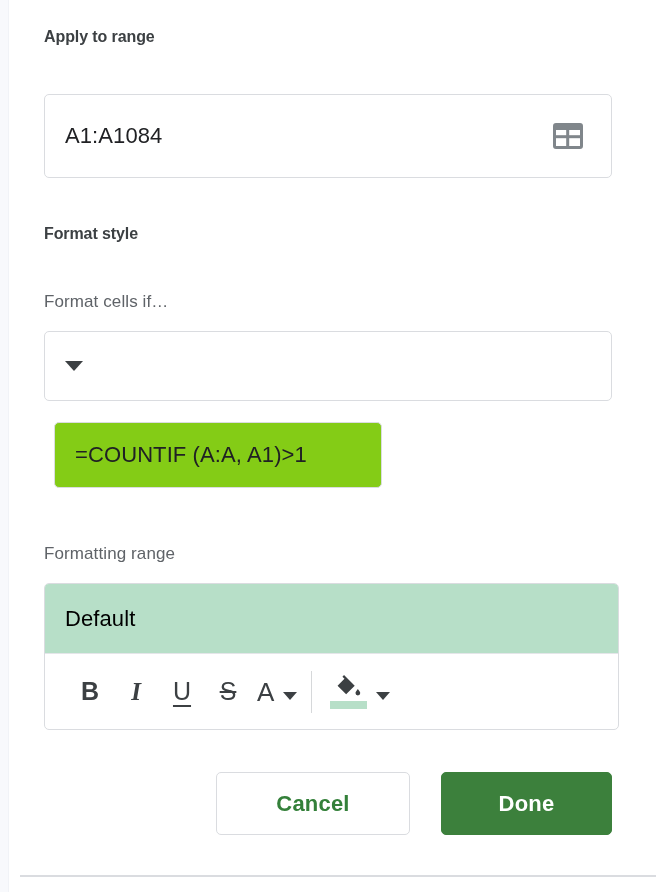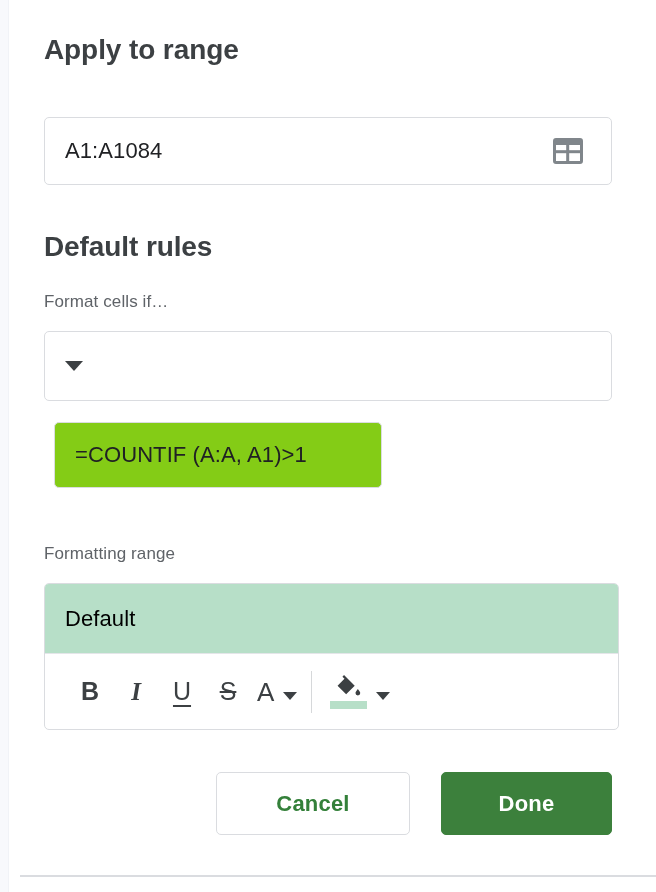--- a/index.html
+++ b/index.html
@@ -27,50 +27,48 @@
     border-right: 1px solid #f1f3f7;
   }
 
   .panel {
     position: absolute;
     left: 10px; right: 0; top: 0; bottom: 0;
     padding: 0;
   }
 
   .section-title {
-    font-size: 28px;
+    font-size: 16px;
     font-weight: bold;
     color: #3c4043;
     letter-spacing: -0.1px;
-    margin-top: 6px;
   }
 
   .field-label {
     font-size: 17px;
     font-weight: normal;
     color: #5f6368;
     letter-spacing: 0.1px;
   }
 
   
   #apply-title { position: absolute; left: 34px; top: 28px; }
 
   .range-input {
     position: absolute;
     left: 34px;
     top: 94px;
     width: 568px;
-    height: 68px;
+    height: 84px;
     border: 1px solid #dadce0;
     border-radius: 5px;
     background: #fff;
     display: flex;
     align-items: center;
     padding: 0 28px 0 20px;
-    margin-top: 23px;
   }
   .range-value {
     flex: 1;
     font-size: 22px;
     color: #202124;
     letter-spacing: 0.1px;
   }
   .grid-icon { width: 30px; height: 26px; flex: 0 0 auto; }
 
   
@@ -254,21 +252,21 @@
     <span class="grid-icon">
       <svg viewBox="0 0 30 26" width="30" height="26" aria-hidden="true">
         <rect x="1.5" y="1.5" width="27" height="23" rx="1.5" fill="none" stroke="#80868b" stroke-width="3"></rect>
         <rect x="1.5" y="1.5" width="27" height="5.5" fill="#80868b"></rect>
         <rect x="13.2" y="6" width="3" height="19" fill="#80868b"></rect>
         <rect x="3" y="12.2" width="24" height="3" fill="#80868b"></rect>
       </svg>
     </span>
   </div>
 
-  <div class="section-title" id="rules-title">Default rules</div>
+  <div class="section-title" id="rules-title">Format style</div>
 
   <div class="field-label" id="cells-if-label">Format cells if…</div>
 
   <div class="select-box">
     <span class="caret"></span>
   </div>
 
   <div class="formula-box">
     <span class="formula-value">=COUNTIF (A:A, A1)&gt;1</span>
   </div>

